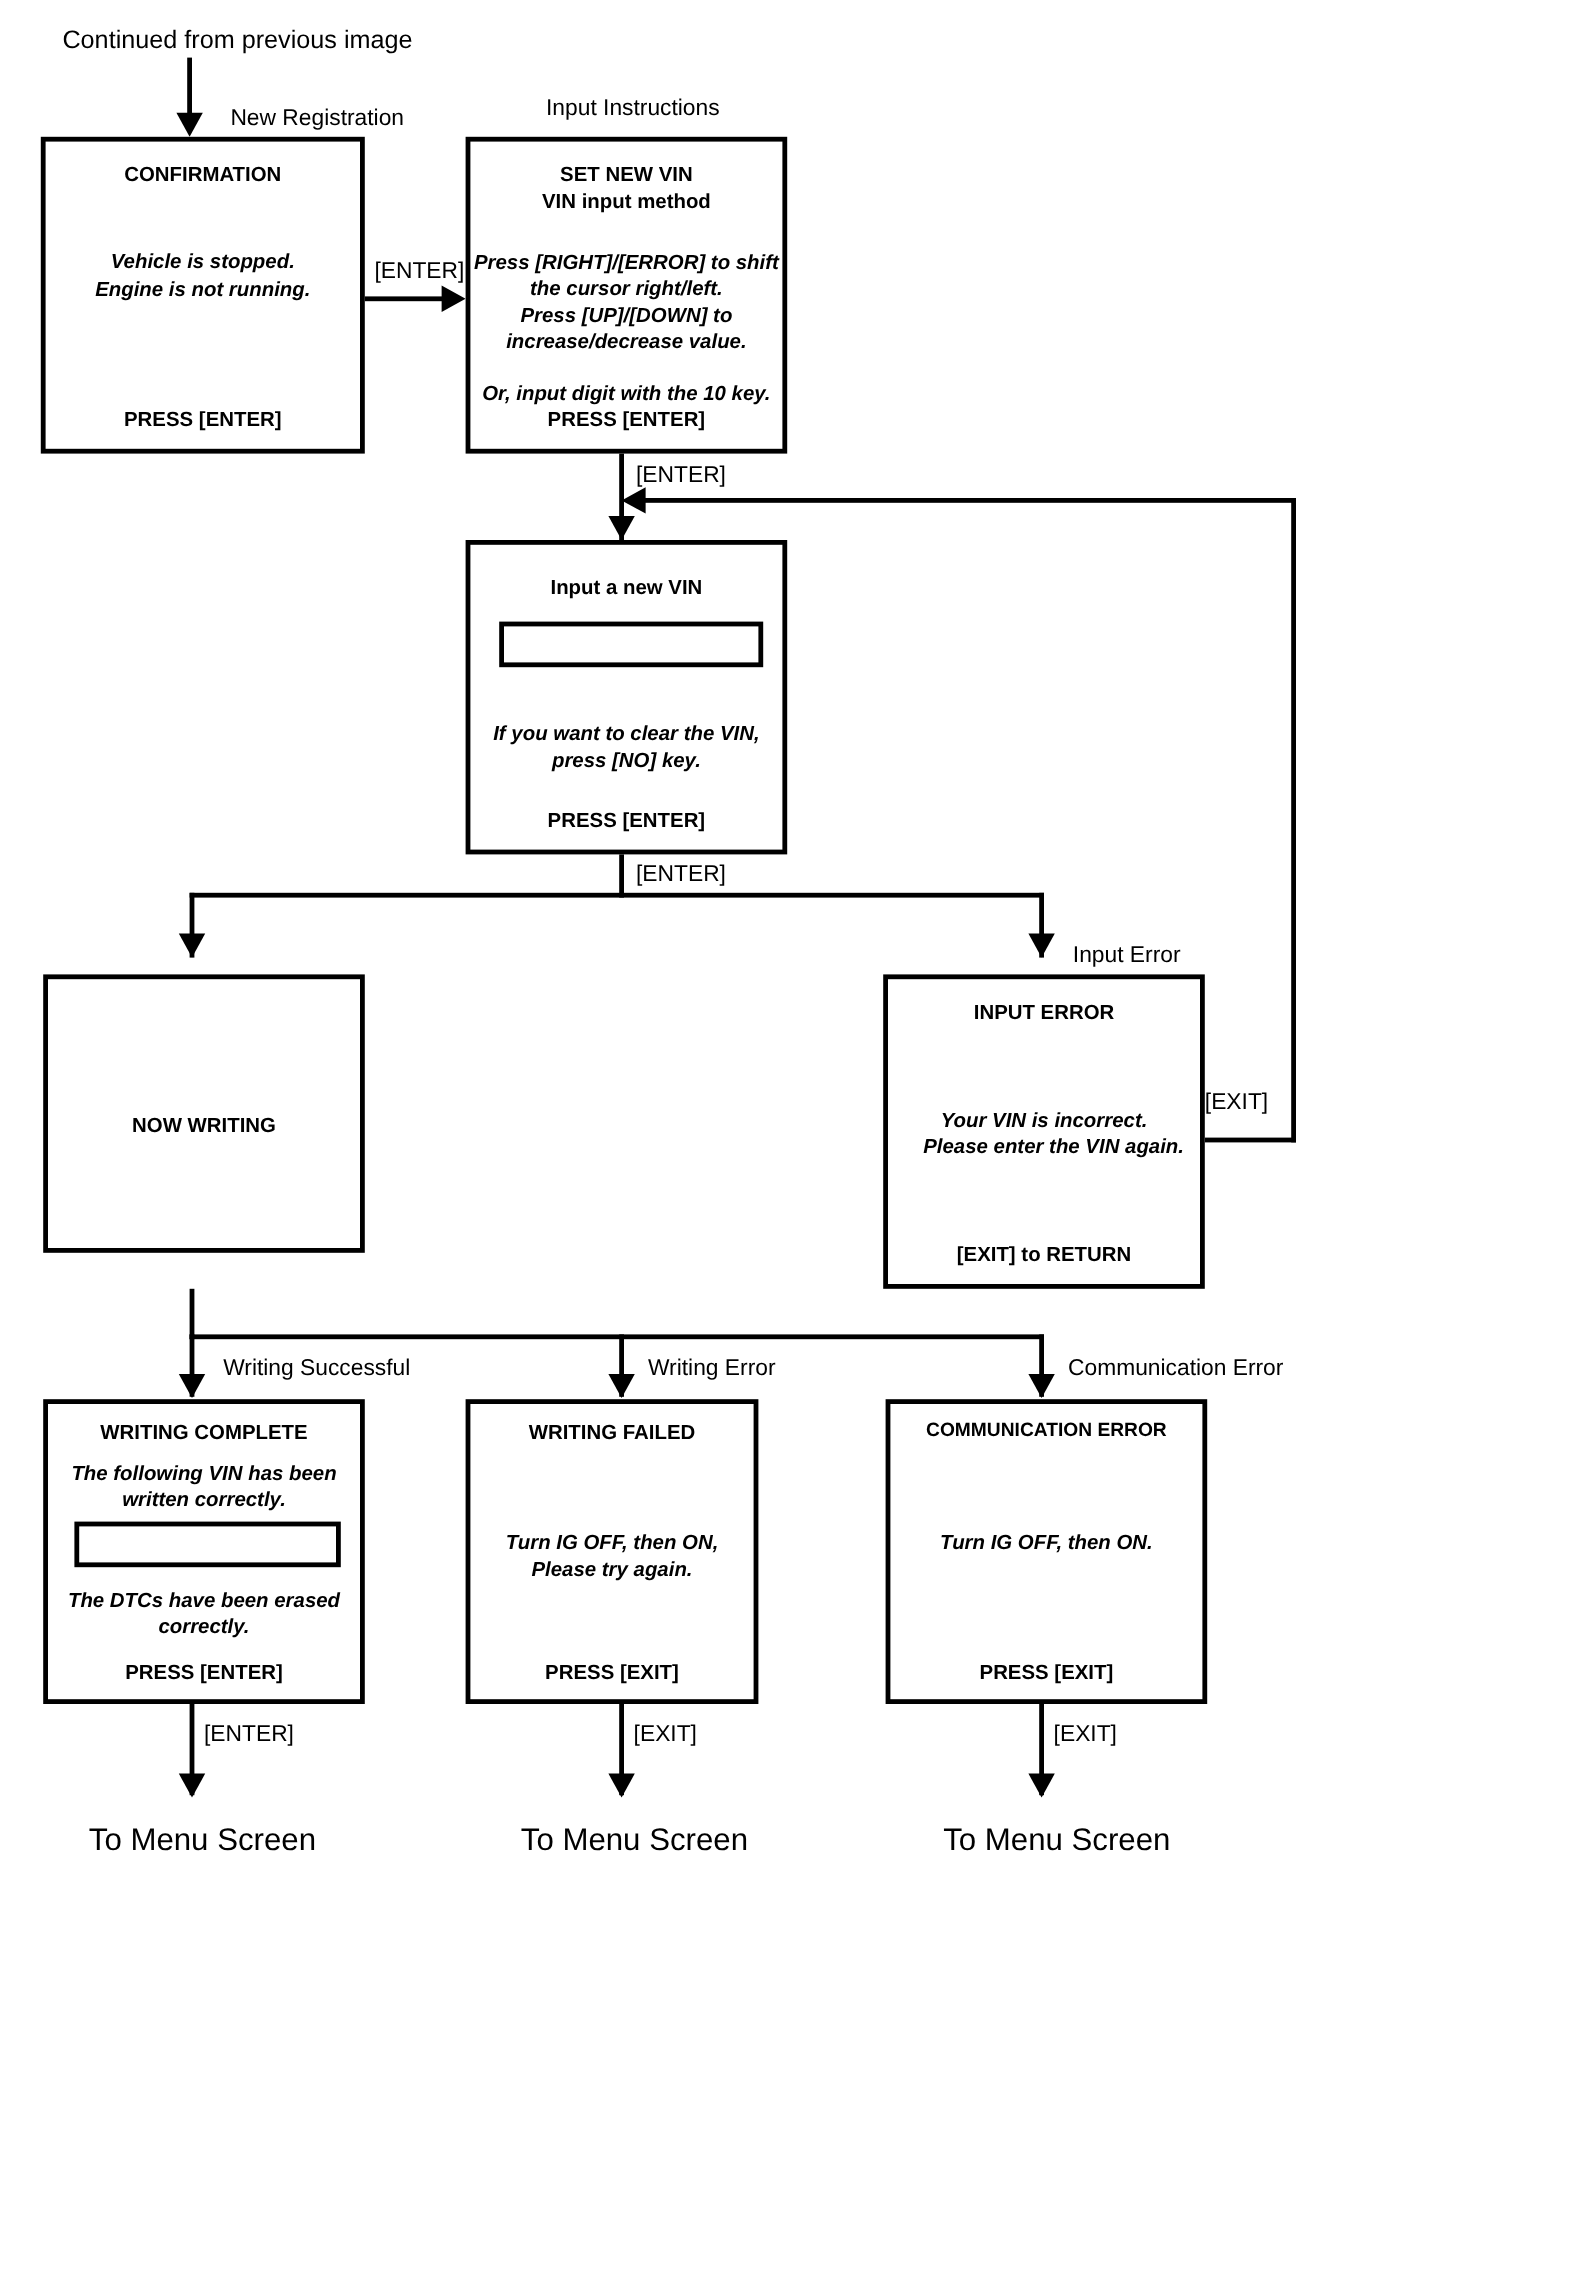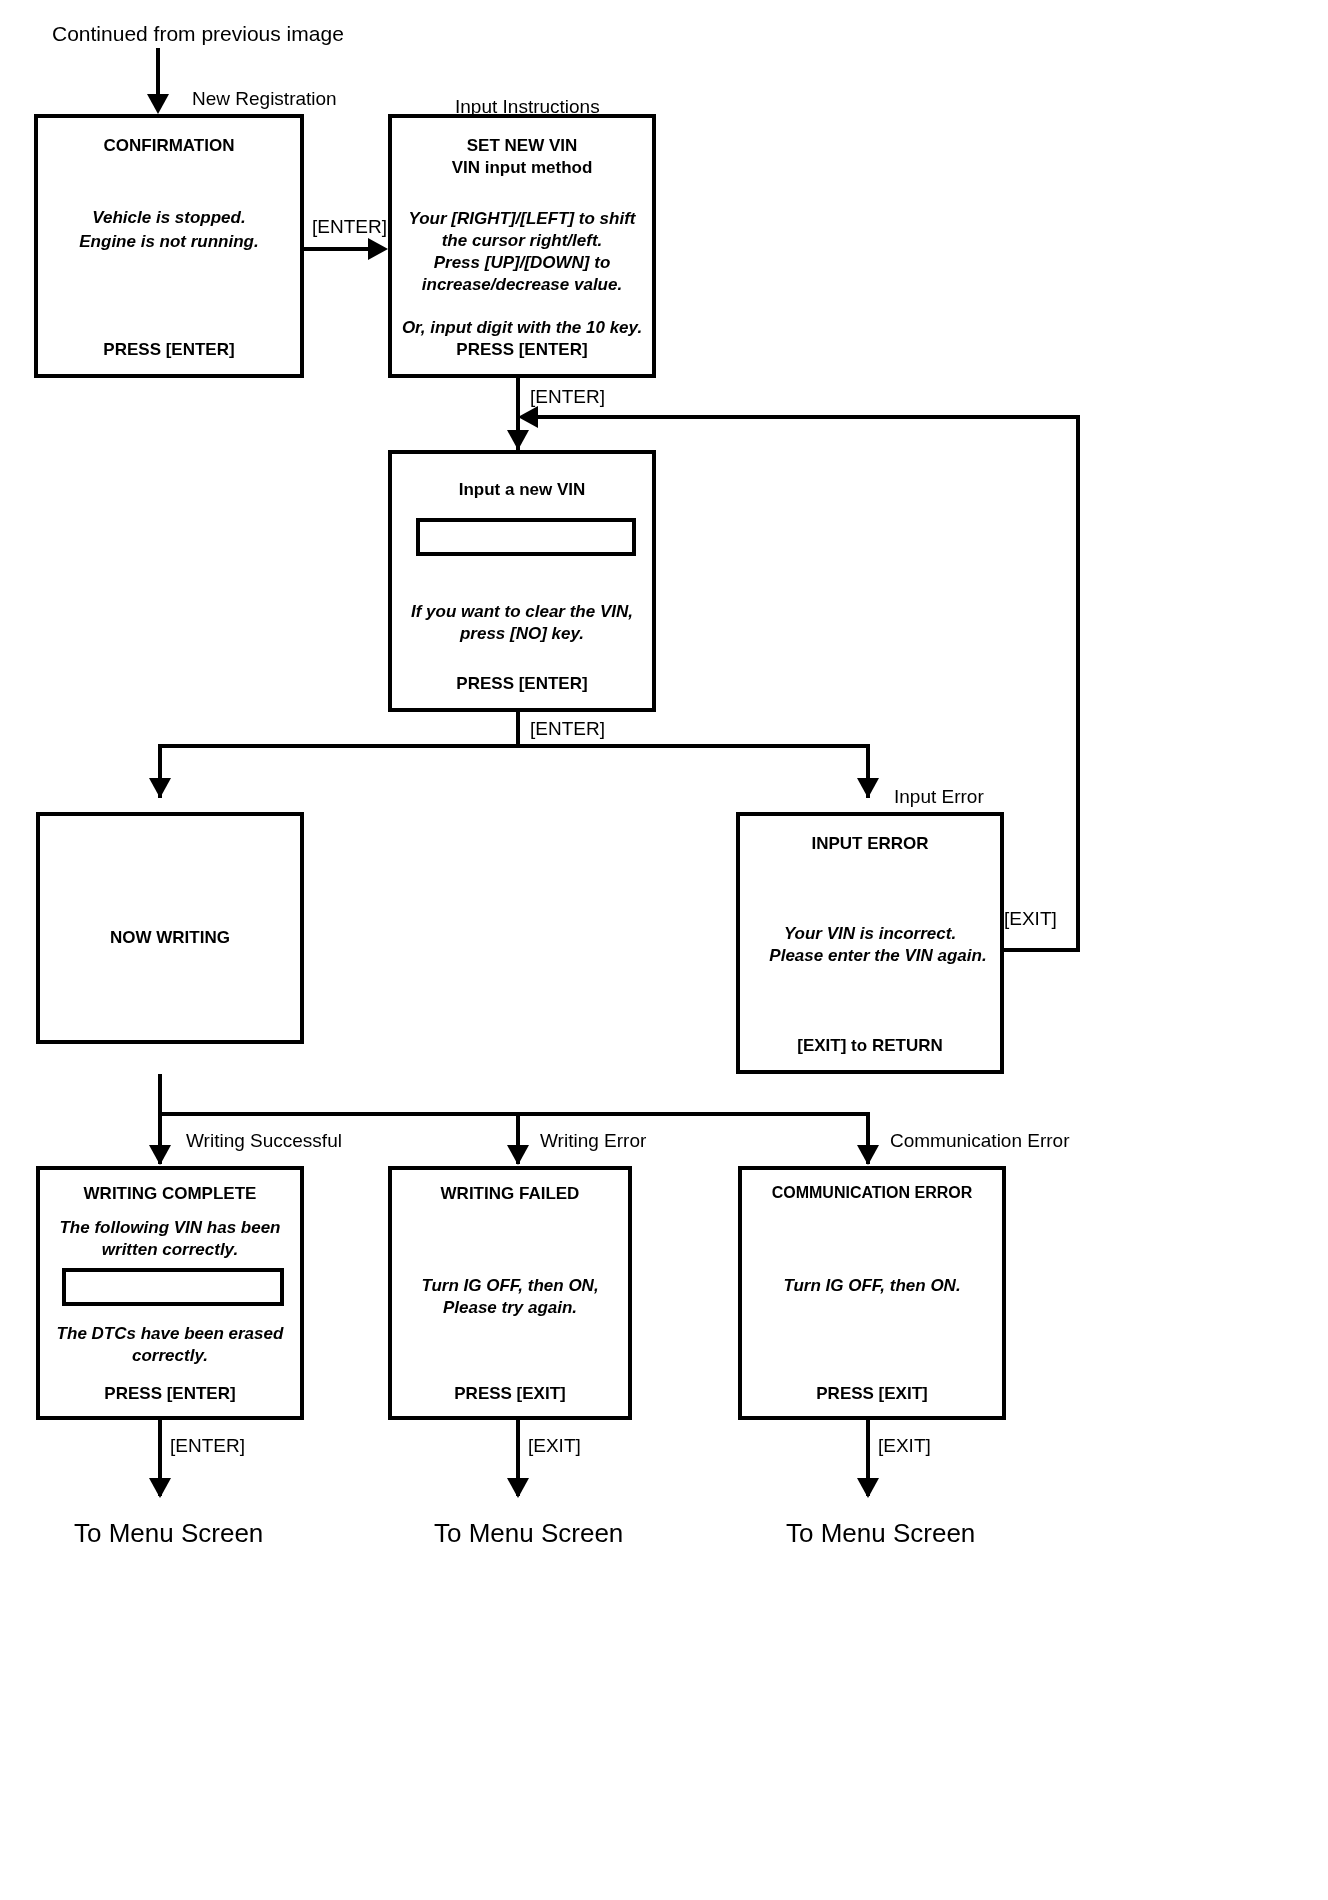--- a/index.html
+++ b/index.html
@@ -50,26 +50,26 @@
     <div class="scr-title" style="top:18px;">CONFIRMATION</div>
     <div class="scr-line" style="top:88px;">Vehicle is stopped.</div>
     <div class="scr-line" style="top:112px;">Engine is not running.</div>
     <div class="scr-foot">PRESS [ENTER]</div>
   </div>
 
   <div class="anno" style="left:312px;top:216px;">[ENTER]</div>
   <div class="hline" style="left:304px;top:247px;width:68px;"></div>
   <div class="arr-right" style="left:368px;top:238px;"></div>
 
-  <div class="anno" style="left:455px;top:96px;">Input Instructions</div>
+  <div class="anno" style="left:455px;top:80px;">Input Instructions</div>
 
   <div class="screen" style="left:388px;top:114px;width:268px;height:264px;">
     <div class="scr-title" style="top:18px;">SET NEW VIN</div>
     <div class="scr-title" style="top:40px;">VIN input method</div>
-    <div class="scr-line" style="top:89px;">Your [RIGHT]/[LEFT] to shift</div>
+    <div class="scr-line" style="top:89px;">Press [RIGHT]/[ERROR] to shift</div>
     <div class="scr-line" style="top:111px;">the cursor right/left.</div>
     <div class="scr-line" style="top:133px;">Press [UP]/[DOWN] to</div>
     <div class="scr-line" style="top:155px;">increase/decrease value.</div>
     <div class="scr-line" style="top:198px;">Or, input digit with the 10 key.</div>
     <div class="scr-foot">PRESS [ENTER]</div>
   </div>
 
   <div class="anno" style="left:530px;top:386px;">[ENTER]</div>
   <div class="vline" style="left:516px;top:378px;height:72px;"></div>
   <div class="arr-down" style="left:507px;top:430px;"></div>

